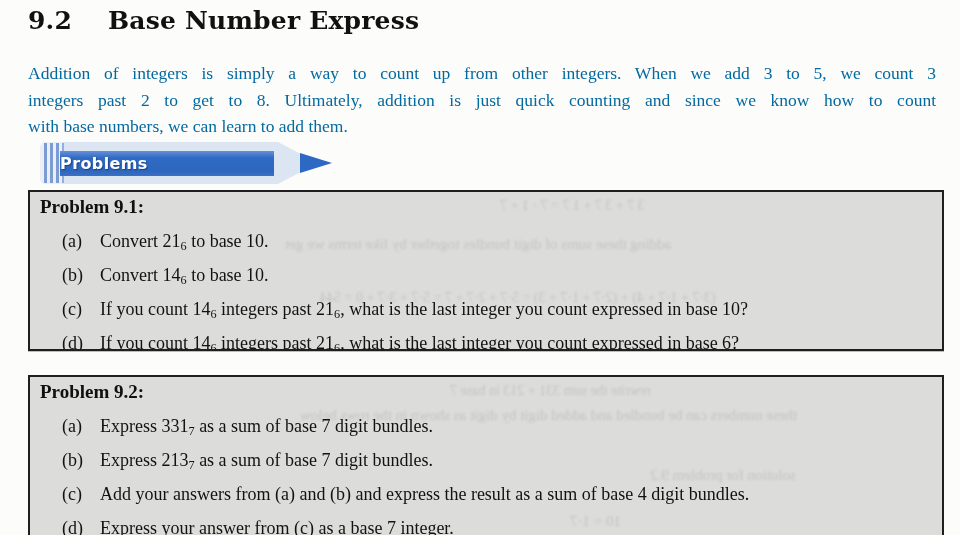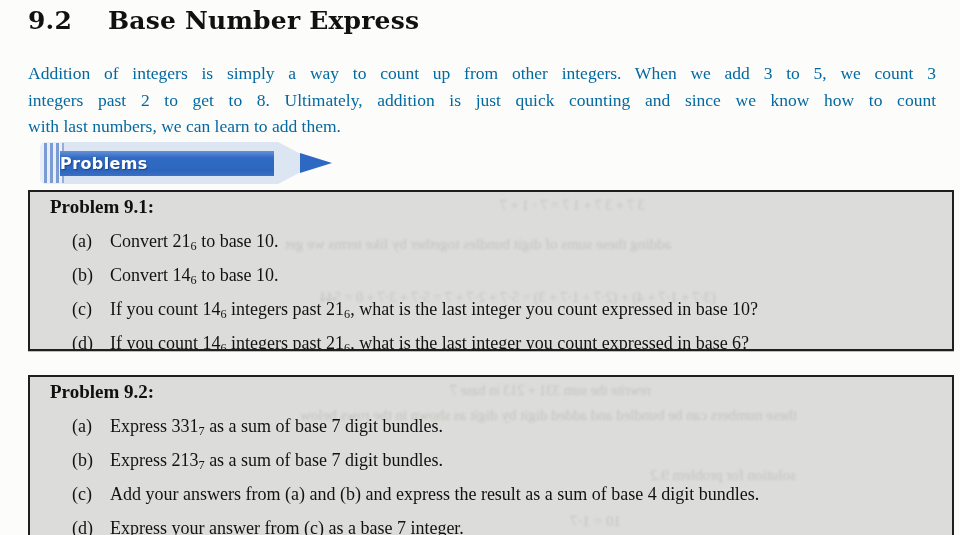--- a/index.html
+++ b/index.html
@@ -84,21 +84,21 @@
     border-left: 32px solid #2d68c2;
   }
 
   
   .problem-box {
     position: absolute;
     left: 28px;
     width: 902px;
     background: #dcdcda;
     border: 2px solid #1f1f1f;
-    padding: 3px 0 0 20px;
+    padding: 3px 0 0 10px;
     overflow: hidden;
     box-shadow: 0 1px 0 rgba(0,0,0,0.25);
   }
   .box-1 { top: 190px; height: 154px; }
   .box-2 { top: 361px; height: 159px; margin-top: 14px; }
   .box-title {
     font-weight: bold;
     font-size: 19px;
     line-height: 24px;
     color: #101010;
@@ -144,21 +144,21 @@
 <div class="page">
 
   <h1 class="heading">
     <span class="sec-num">9.2</span>
     <span>Base Number Express</span>
   </h1>
 
   <div class="intro">
     <div class="line just">Addition of integers is simply a way to count up from other integers. When we add 3 to 5, we count 3</div>
     <div class="line just">integers past 2 to get to 8. Ultimately, addition is just quick counting and since we know how to count</div>
-    <div class="line">with last numbers, we can learn to add them.</div>
+    <div class="line">with base numbers, we can learn to add them.</div>
   </div>
 
   <div class="pencil">
     <div class="pencil-body">
       <div class="pencil-cap"></div>
       <div class="stripe s1"></div>
       <div class="stripe s2"></div>
       <div class="stripe s3"></div>
       <div class="stripe s4"></div>
       <div class="band">

